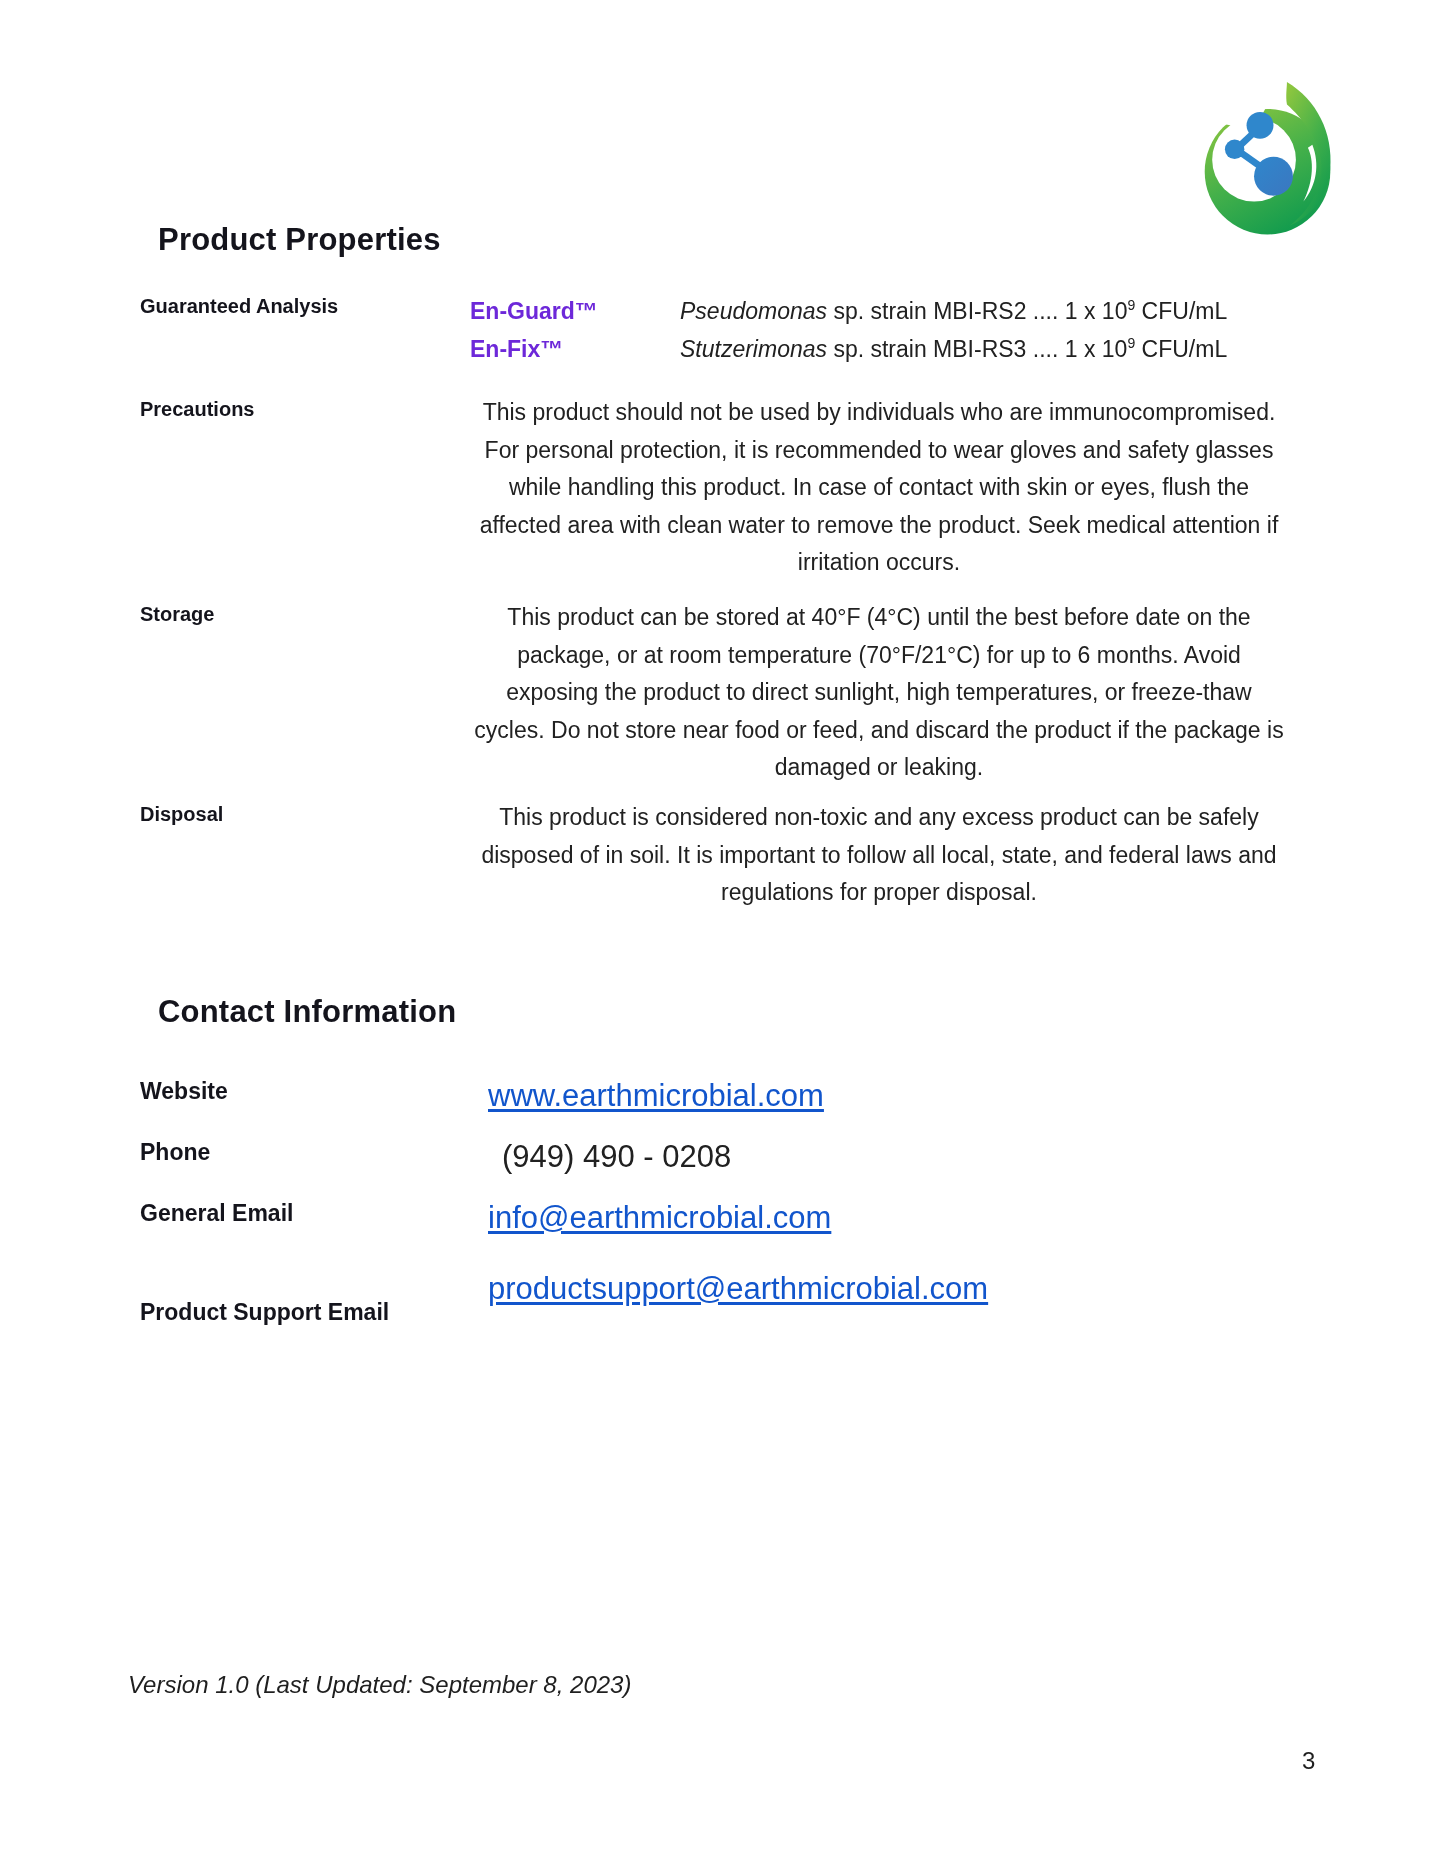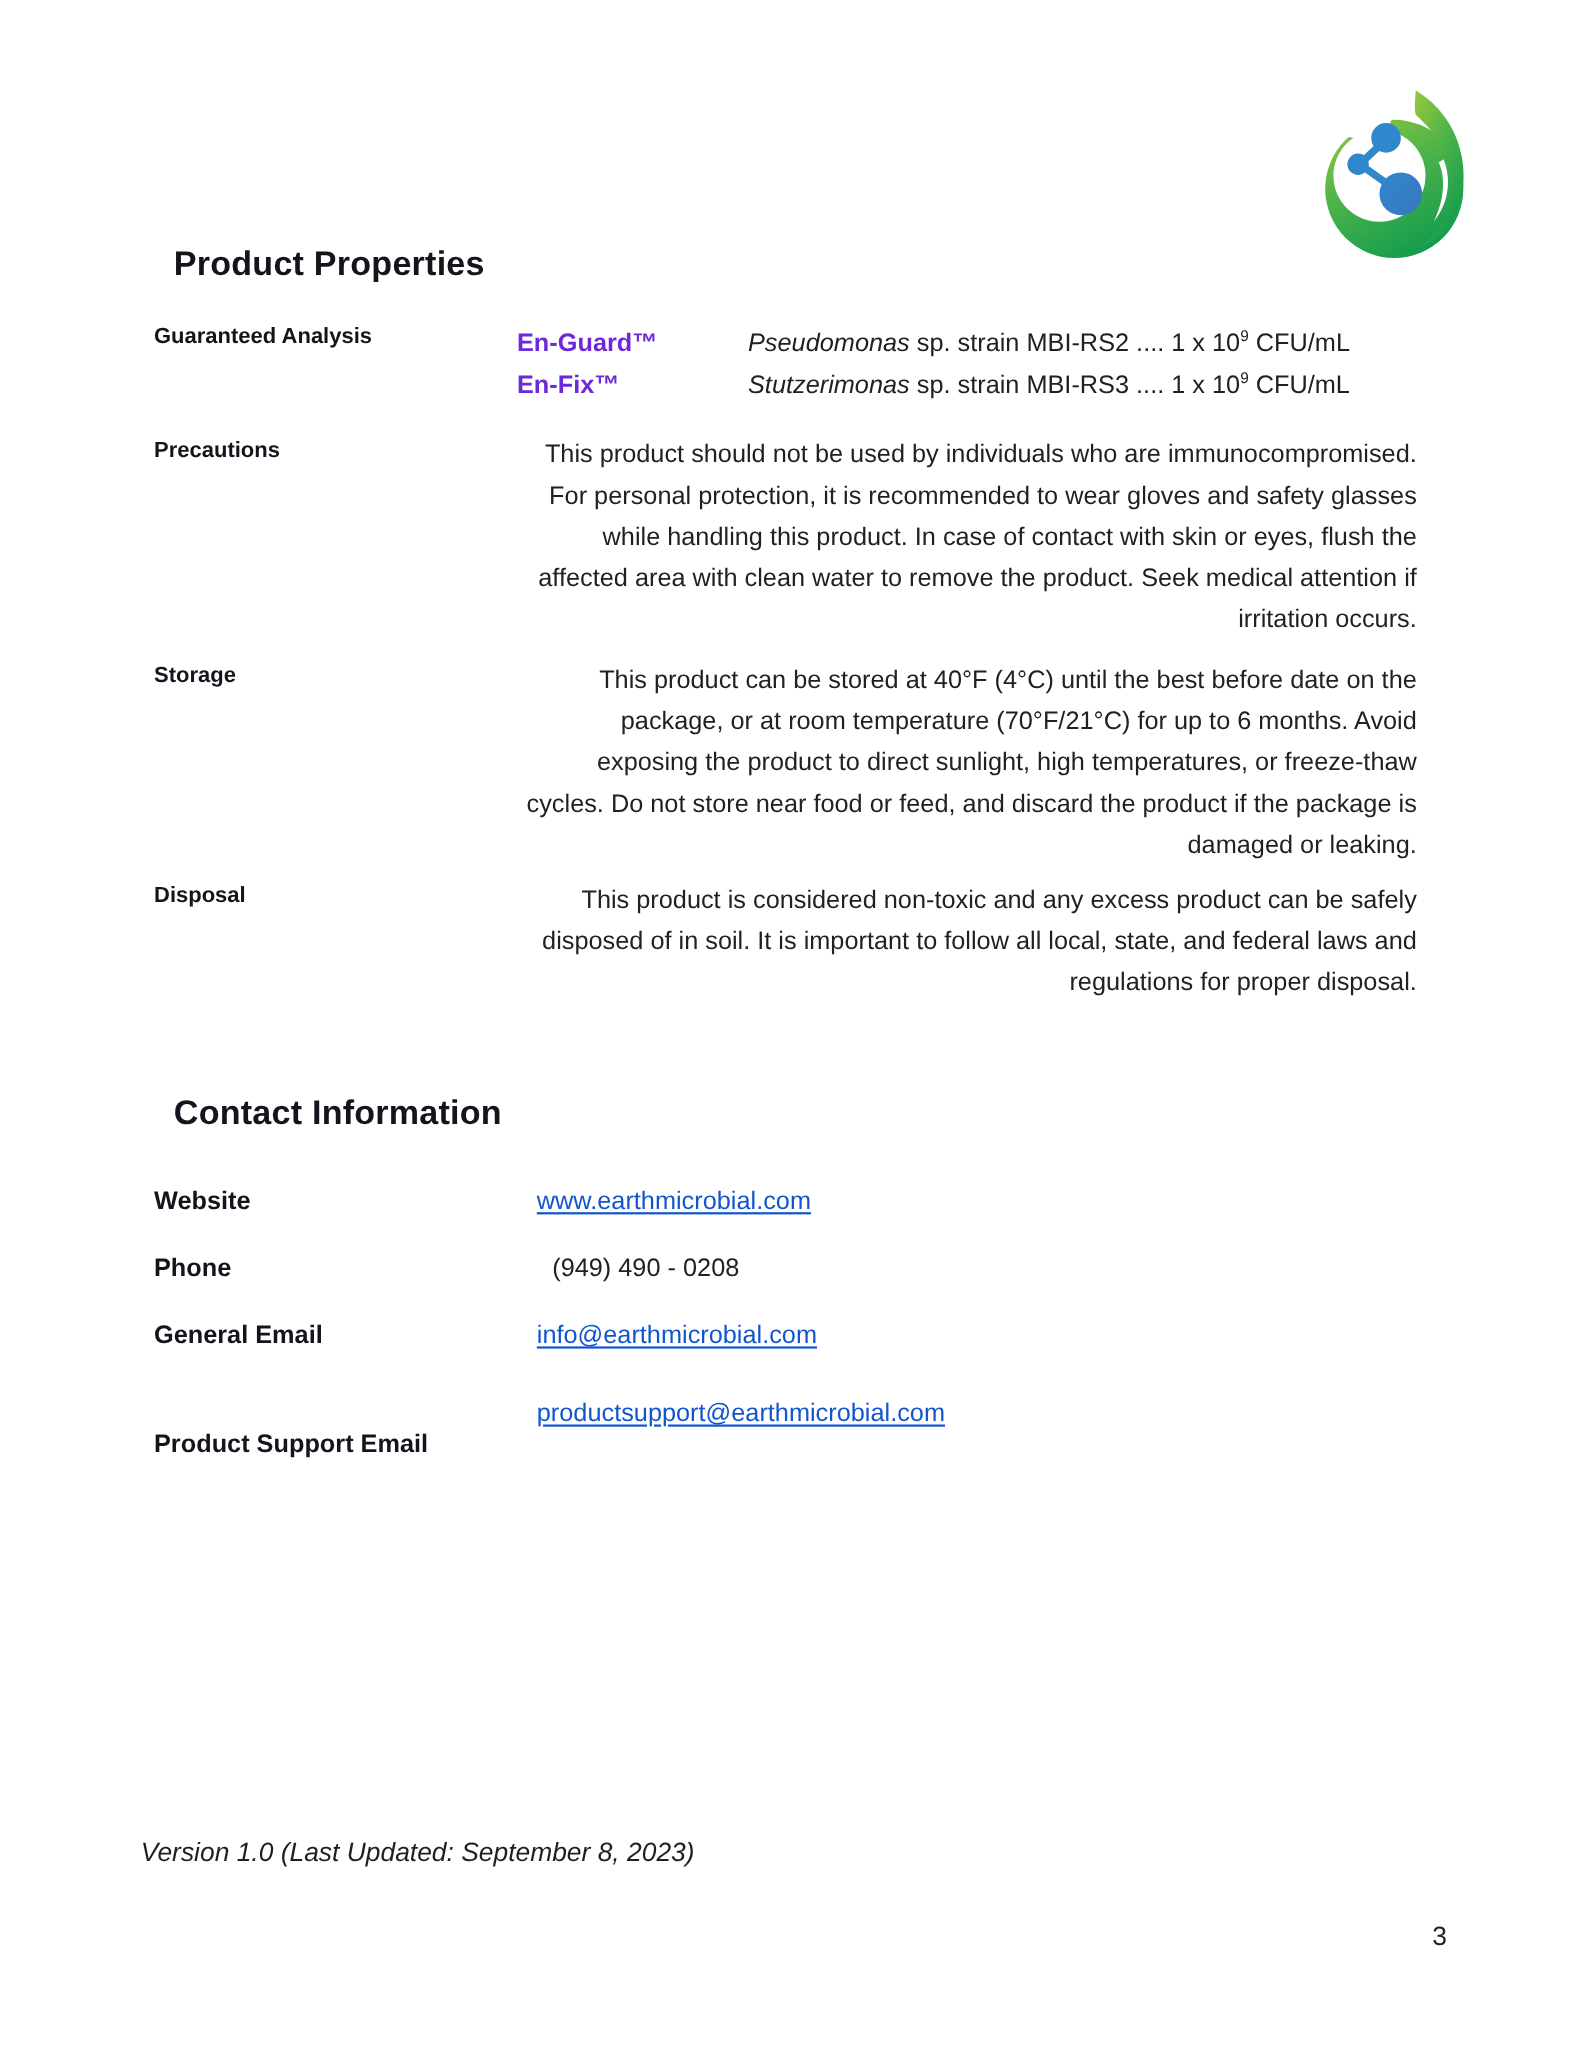--- a/index.html
+++ b/index.html
@@ -12,28 +12,28 @@
   .h1{
     font-size:31px;font-weight:700;color:#14141c;letter-spacing:.2px;
     white-space:nowrap;
     margin-left:28px;
   }
   .row-label{
     font-size:20px;font-weight:700;color:#14141c;white-space:nowrap;
   }
   .body-text{
     font-size:23px;line-height:37.5px;color:#212121;width:818px;
-    text-align:right;
+    text-align:center;
   }
   .ga-line{font-size:23px;line-height:38px;white-space:nowrap;color:#212121;}
   .ga-product{display:inline-block;width:210px;font-weight:700;color:#6d28d9;}
   .ga-genus{font-style:italic;}
   sup.exp{font-size:14px;vertical-align:super;line-height:0;}
   .contact-label{font-size:23px;font-weight:700;color:#14141c;white-space:nowrap;}
-  .contact-value{font-size:23px;white-space:nowrap;color:#212121;}
+  .contact-value{font-size:31px;white-space:nowrap;color:#212121;}
   a.link{color:#1155cc;text-decoration:underline;text-underline-offset:3px;cursor:pointer;}
   .footer-text{font-size:24px;color:#1f1f1f;white-space:nowrap;}
   .page-number{font-size:24px;color:#1f1f1f;}
   .logo{width:150px;height:154px;}
 </style>
 </head>
 <body>
 
 <div class="abs" style="left:1194px;top:82px;">
   <svg class="logo" viewBox="0 0 100 103">

